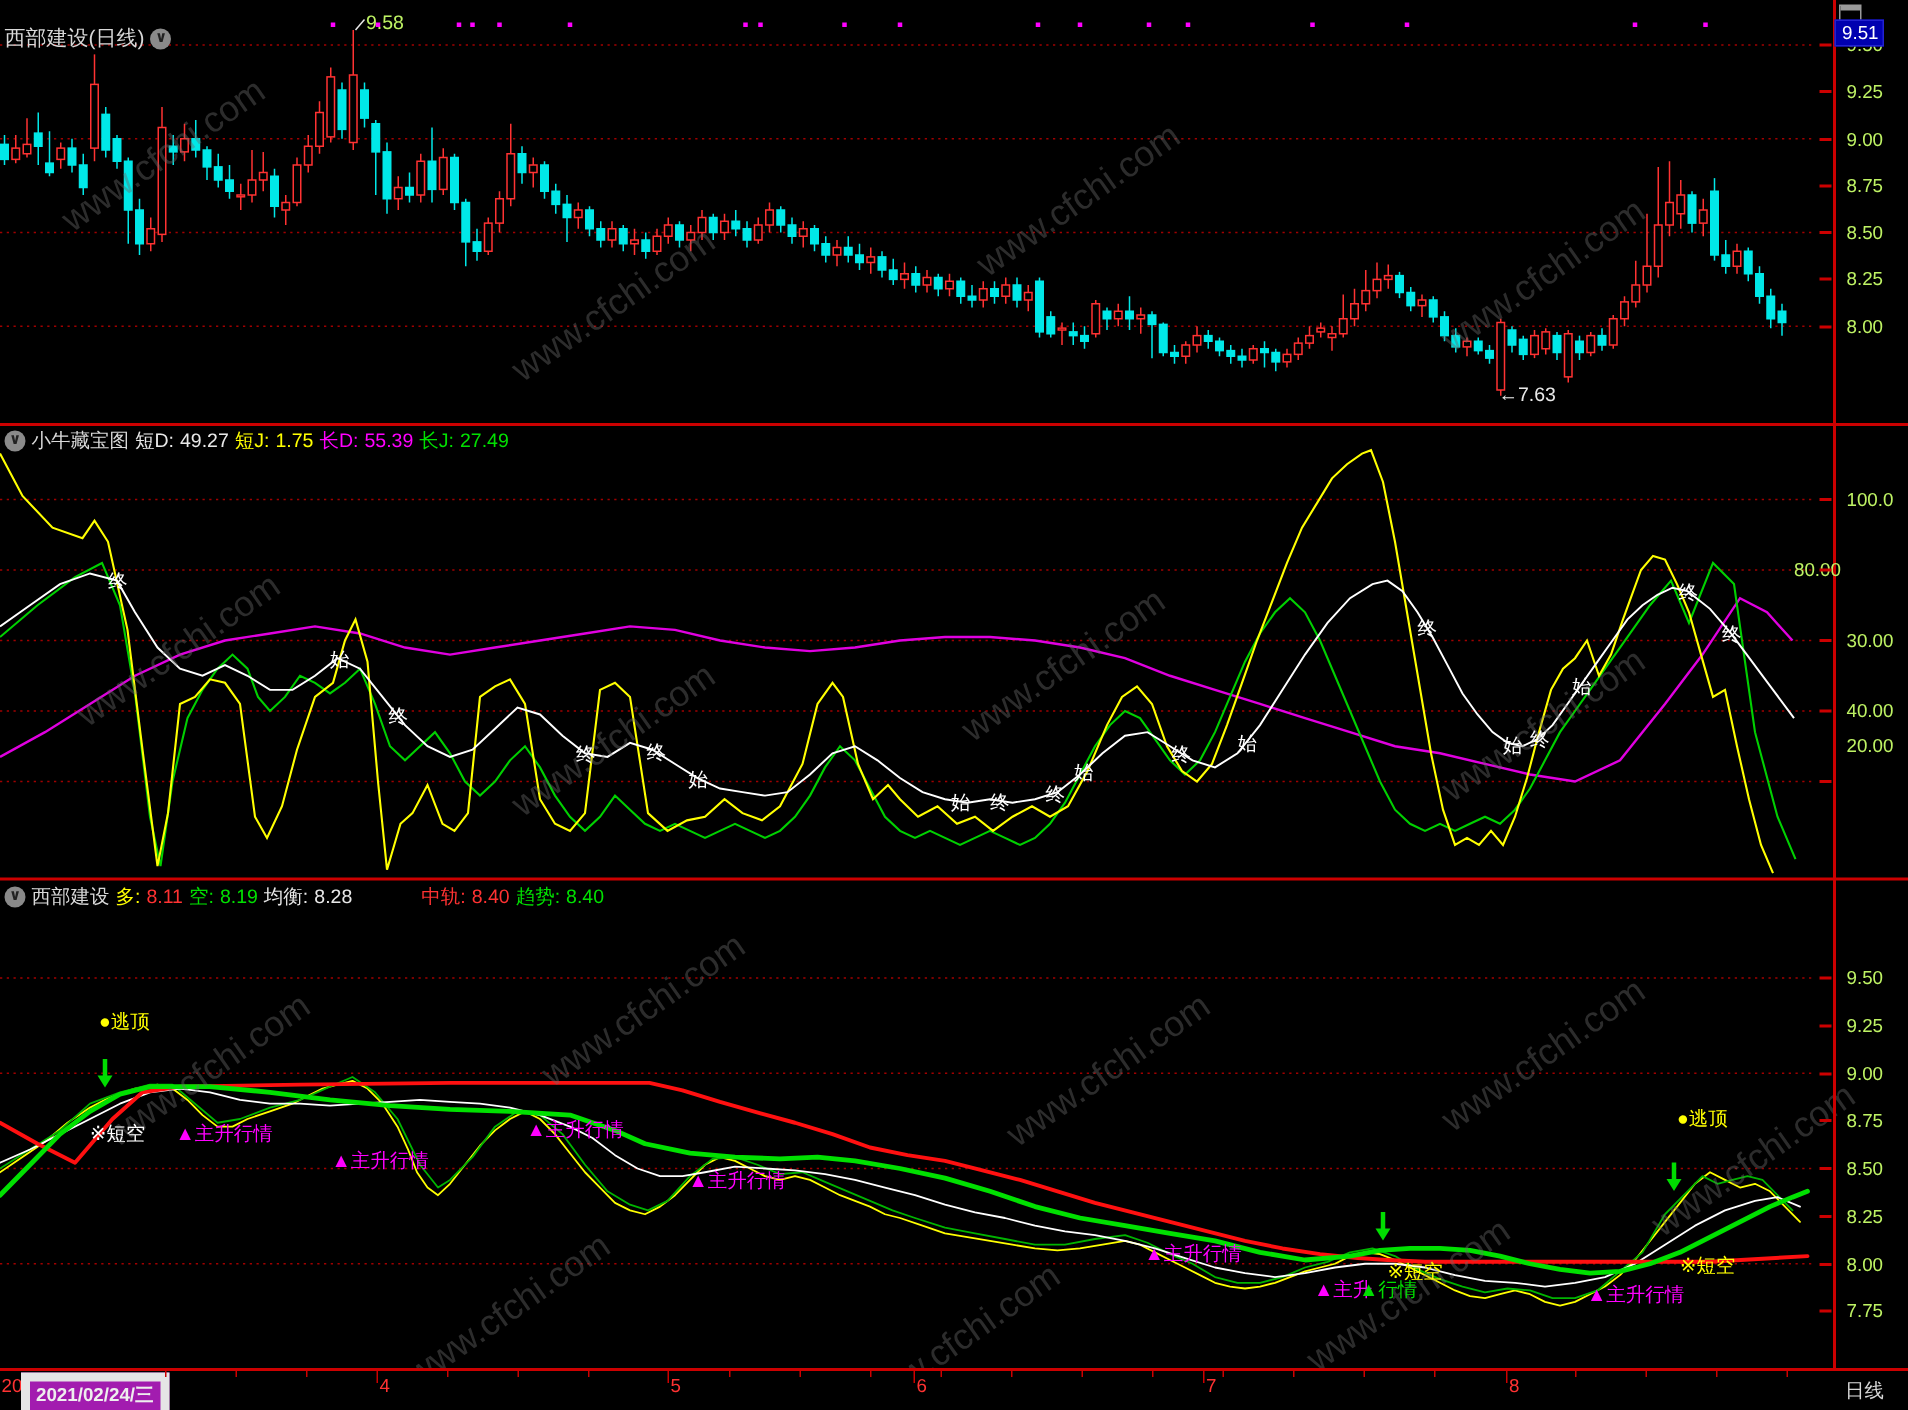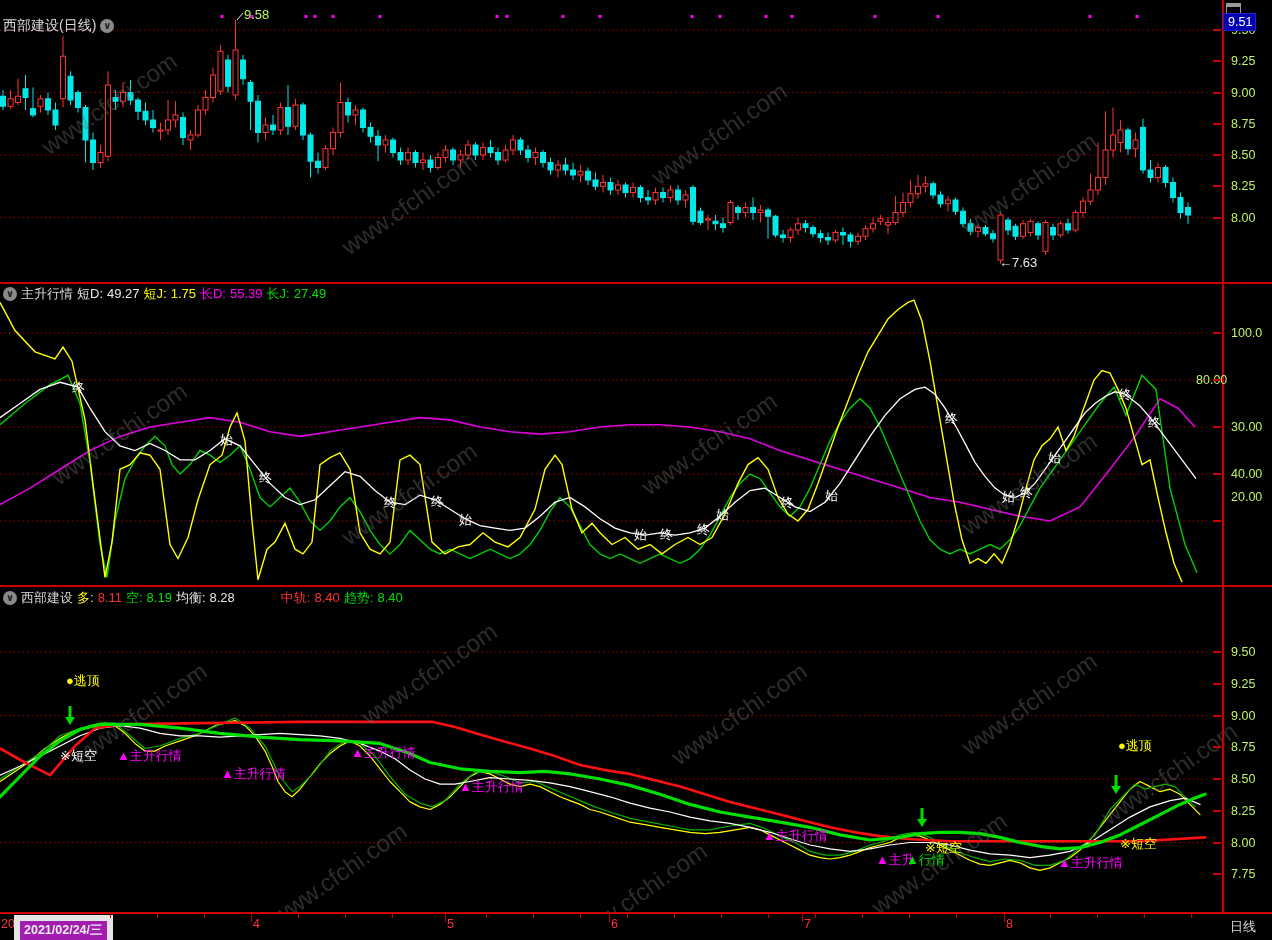--- a/index.html
+++ b/index.html
@@ -424,21 +424,21 @@
     </div>
 
   <div class="abs hdr" style="left:3px;top:1px;margin-top:16px;">
     <span class="ttl">西部建设(日线)</span>
     <span class="chev">∨</span>
   </div>
   <div class="winicon" style="left:1226px;top:3px;"></div>
 
   <div class="abs hdr" style="left:3px;top:285px;">
     <span class="chev">∨</span>
-    <span class="ttl" style="font-size:13px;">主升行情</span>
+    <span class="ttl" style="font-size:13px;">小牛藏宝图</span>
     <span id="mid-items"><span style="color: rgb(232, 232, 232);">短D:</span><span style="color: rgb(232, 232, 232);">49.27</span><span style="color: rgb(255, 255, 0);">短J:</span><span style="color: rgb(255, 255, 0);">1.75</span><span style="color: rgb(255, 0, 255);">长D:</span><span style="color: rgb(255, 0, 255);">55.39</span><span style="color: rgb(0, 224, 0);">长J:</span><span style="color: rgb(0, 224, 0);">27.49</span></span>
   </div>
   <div class="abs hdr" style="left:3px;top:589px;">
     <span class="chev">∨</span>
     <span class="ttl" style="font-size:13px;">西部建设</span>
     <span id="bot-items"><span style="color: rgb(255, 255, 0);">多:</span><span style="color: rgb(255, 50, 50);">8.11</span><span style="color: rgb(0, 224, 0);">空:</span><span style="color: rgb(0, 224, 0);">8.19</span><span style="color: rgb(232, 232, 232);">均衡:</span><span style="color: rgb(232, 232, 232);">8.28</span><span style="color: rgb(255, 50, 50); margin-left: 42px;">中轨:</span><span style="color: rgb(255, 50, 50);">8.40</span><span style="color: rgb(0, 224, 0);">趋势:</span><span style="color: rgb(0, 224, 0);">8.40</span></span>
   </div>
 
   <div class="hline" style="left:0;top:282px;width:1272px;height:1.5px;"></div>
   <div class="hline" style="left:0;top:585px;width:1272px;height:1.5px;"></div>

